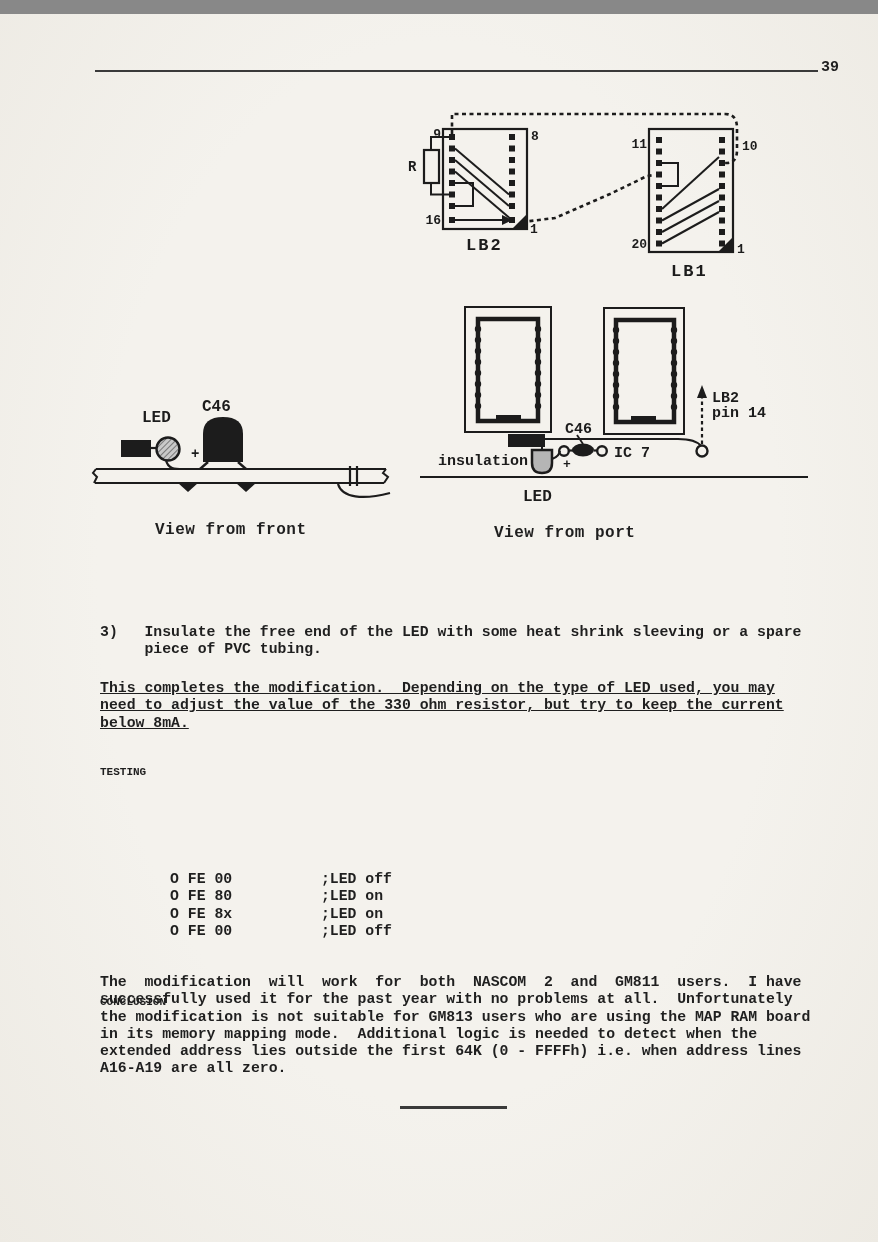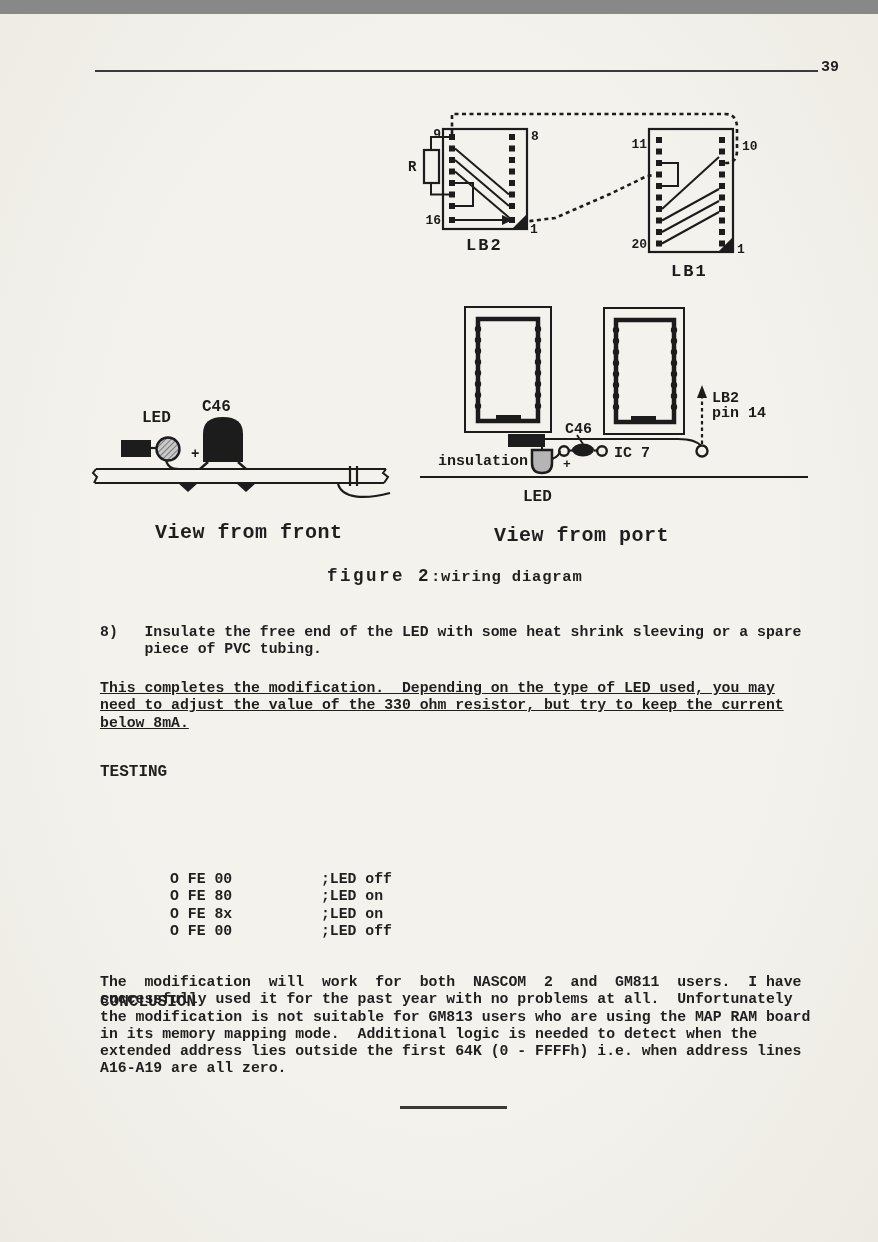--- a/index.html
+++ b/index.html
@@ -8,30 +8,30 @@
     position:relative;
     width:878px;height:1242px;
     margin:14px auto;
     background:radial-gradient(ellipse at 50% 45%, #f4f2ed 55%, #edeae3 100%);
     font-family:"Liberation Mono","DejaVu Sans Mono",monospace;
     color:#1f1f1f;
     overflow:hidden;
   }
   .rule{position:absolute;background:#3a3a3a;}
   .pageno{position:absolute;left:821px;top:45px;font-size:15px;font-weight:bold;}
-  .cap{position:absolute;font-size:20px;font-weight:bold;letter-spacing:.5px;white-space:pre;}
+  .cap{position:absolute;font-size:16px;font-weight:bold;letter-spacing:.5px;white-space:pre;}
   .figcap{position:absolute;left:327px;top:552px;white-space:pre;}
   .figcap .b1{font-size:17.5px;font-weight:bold;letter-spacing:2.5px;}
   .figcap .b2{font-size:15.5px;font-weight:bold;letter-spacing:.8px;}
   .para{
     position:absolute;left:100px;
     font-size:14.8px;line-height:17.3px;font-weight:bold;
     white-space:pre;letter-spacing:0;
   }
-  .heading{font-size:16px;}
+  .heading{font-size:11px;}
   svg{position:absolute;overflow:visible;}
   svg text{font-family:"Liberation Mono","DejaVu Sans Mono",monospace;font-weight:bold;fill:#1c1c1c;}
   .ln{stroke:#1c1c1c;fill:none;}
 </style>
 </head>
 <body>
 
 <div class="page">
 
   <div class="rule" style="left:95px;top:56px;width:723px;height:2px;"></div>
@@ -232,23 +232,22 @@
     <text x="143" y="169" font-size="13">+</text>
     <text x="194" y="158" font-size="15">IC 7</text>
     <text x="18" y="166" font-size="15">insulation</text>
     <text x="292" y="103" font-size="15">LB2</text>
     <text x="292" y="118" font-size="15">pin 14</text>
     <text x="103" y="202" font-size="16">LED</text>
   </svg>
 
   <div class="cap" style="left:155px;top:507px;">View from front</div>
   <div class="cap" style="left:494px;top:510px;">View from port</div>
-  <div class="figcap"><span class="b1">figure 2</span><span class="b2">:wiring diagram</span></div>
-
-  <div class="para" style="top:610px;">8)   Insulate the free end of the LED with some heat shrink sleeving or a spare
+
+  <div class="para" style="top:610px;">3)   Insulate the free end of the LED with some heat shrink sleeving or a spare
      piece of PVC tubing.</div>
   <div class="para" style="top:666px;text-decoration:underline;">This completes the modification.  Depending on the type of LED used, you may
 need to adjust the value of the 330 ohm resistor, but try to keep the current
 below 8mA.</div>
   <div class="para heading" style="top:750px;">TESTING</div>
   <div class="para" style="left:170px;top:857px;">O FE 00          ;LED off
 O FE 80          ;LED on
 O FE 8x          ;LED on
 O FE 00          ;LED off</div>
   <div class="para heading" style="top:980px;">CONCLUSION</div>

